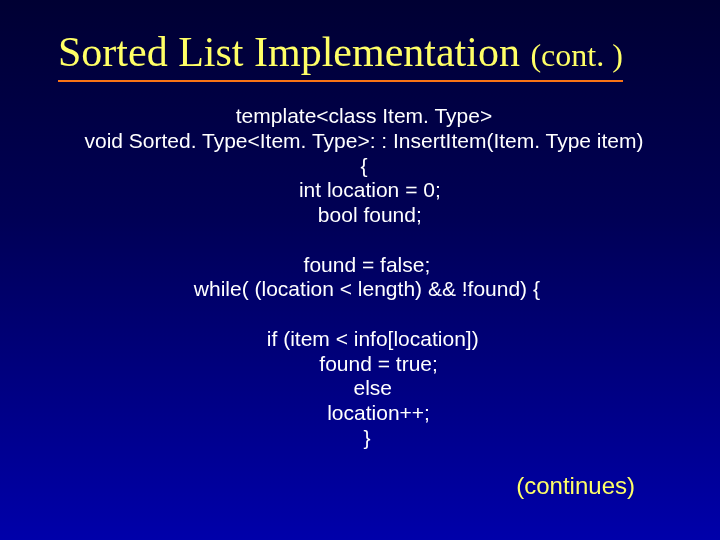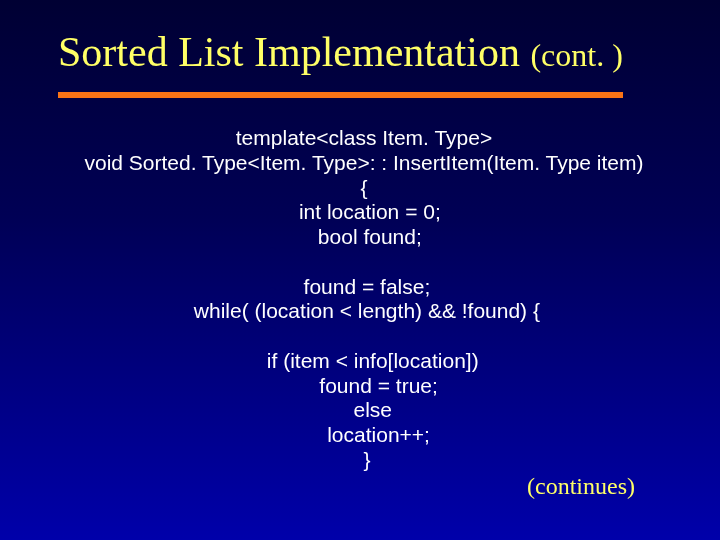--- a/index.html
+++ b/index.html
@@ -19,43 +19,43 @@
     padding: 28px 50px 0 58px;
     box-sizing: border-box;
     width: 720px;
     height: 540px;
   }
   .title {
     font-family: "Times New Roman", Times, serif;
     color: #ffff66;
     font-size: 42px;
     font-weight: normal;
-    border-bottom: 6px solid #f97316;
+    border-bottom: 2px solid #f97316;
     display: inline-block;
-    padding-bottom: 16px;
-    margin-bottom: 28px;
+    padding-bottom: 4px;
+    margin-bottom: 22px;
     white-space: nowrap;
   }
   .title .cont {
     font-size: 32px;
   }
   .code {
     font-family: Arial, Helvetica, sans-serif;
     font-size: 21px;
     line-height: 1.18;
     white-space: pre;
     color: #ffffff;
     text-align: center;
   }
   .continues {
     position: absolute;
     right: 85px;
     bottom: 40px;
     color: #ffff66;
-    font-family: Liberation Serif, serif;
+    font-family: Liberation Sans, sans-serif;
     font-size: 24px;
   }
 </style>
 </head>
 <body>
 
 <div class="slide">
   <div class="title">
     <span>Sorted List Implementation </span><span class="cont">(cont. )</span>
   </div>

